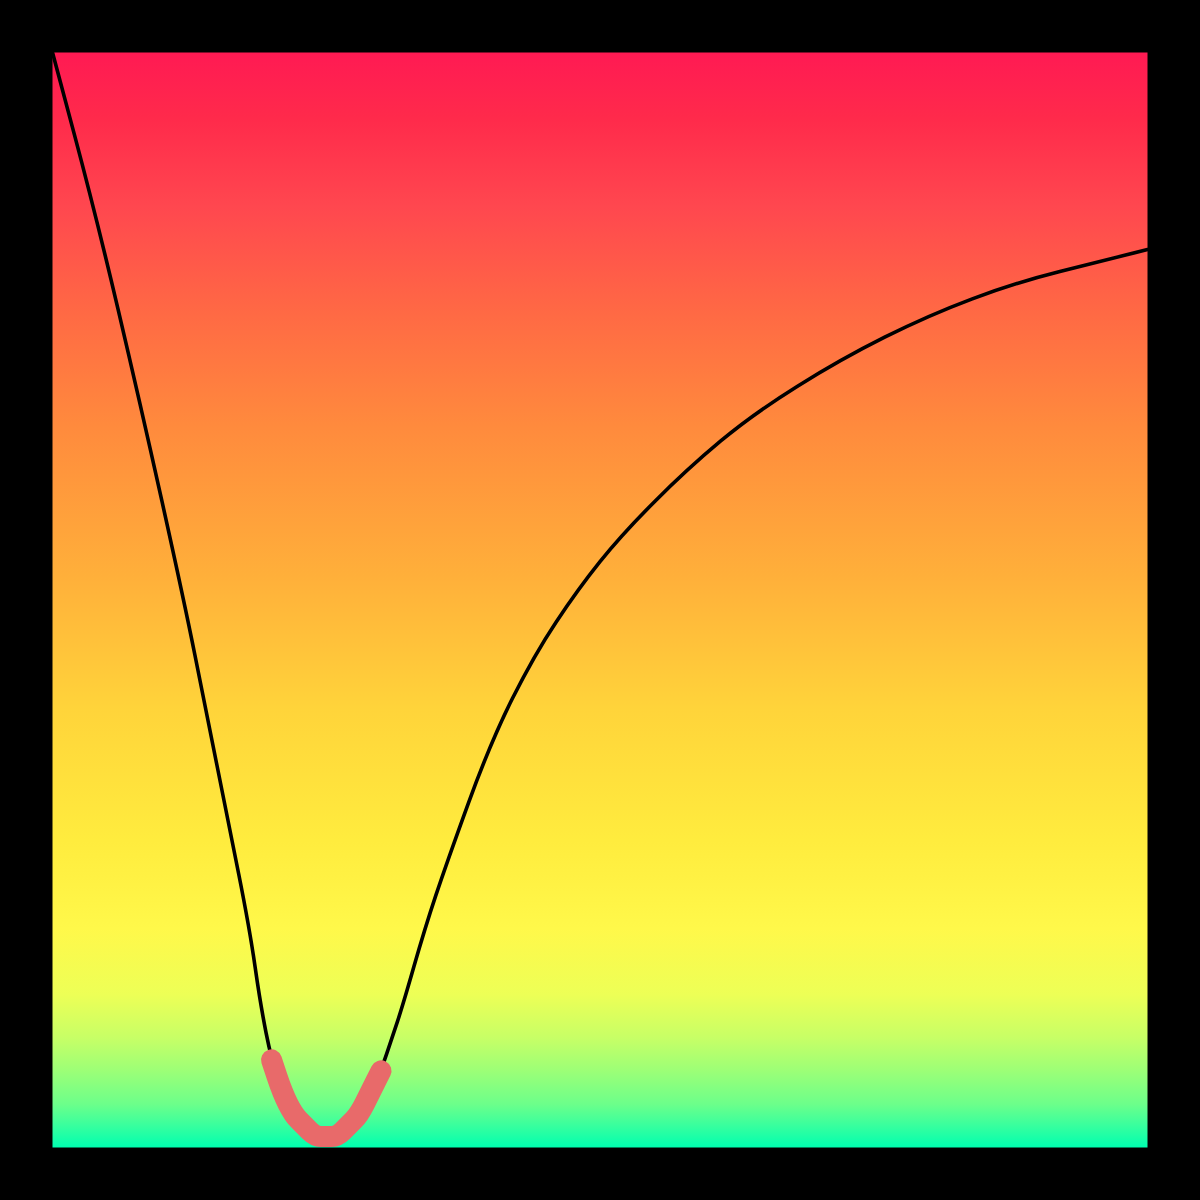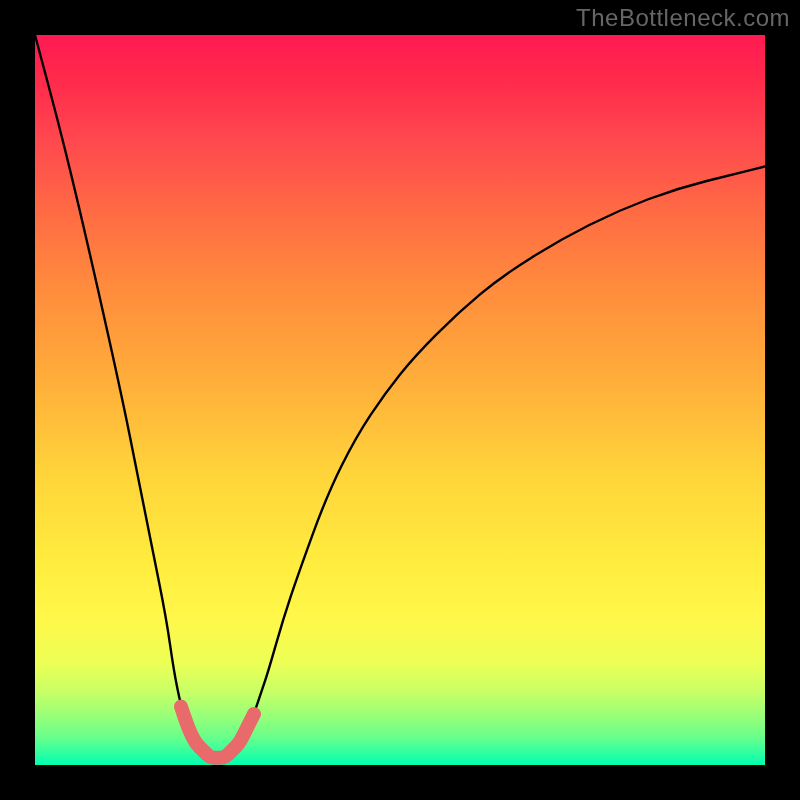--- a/index.html
+++ b/index.html
@@ -65,21 +65,20 @@
     top: 0;
     width: 730px;
     height: 730px;
     overflow: visible;
   }
 </style>
 </head>
 <body>
 
 <div class="frame">
-  <div class="watermark">TheBottleneck.com</div>
   <div class="plot-outer">
     <div class="plot-bg"></div>
     <svg class="curves" viewBox="0 0 730 730" preserveAspectRatio="none">
       <path id="curve-main" fill="none" stroke="#000000" stroke-width="2.4" stroke-linecap="round" stroke-linejoin="round" d="M 0 0 Q 0 0 14.6 54.75 Q 29.2 109.5 43.8 171.54999999999998 Q 58.4 233.59999999999997 73 299.29999999999995 Q 87.6 365 94.9 401.5 Q 102.2 438 109.5 474.5 Q 116.8 511 124.1 547.5 Q 131.4 584 135.05 609.55 Q 138.7 635.1 142.35 653.35 Q 146 671.6 149.64999999999998 682.55 Q 153.29999999999998 693.5 156.95 700.8 Q 160.6 708.1 164.25 711.75 Q 167.9 715.4 171.55 719.05 Q 175.2 722.7 178.85 722.7 Q 182.5 722.7 186.15 722.7 Q 189.8 722.7 193.45000000000002 719.05 Q 197.10000000000002 715.4 200.75 711.75 Q 204.4 708.1 208.05 700.8 Q 211.7 693.5 215.35 686.2 Q 219 678.9 222.65 667.95 Q 226.3 657 229.95 646.05 Q 233.6 635.1 240.9 609.55 Q 248.20000000000002 584 255.5 562.1 Q 262.8 540.2 277.4 500.05 Q 292 459.9 306.6 430.7 Q 321.2 401.5 335.79999999999995 379.6 Q 350.4 357.7 365 339.45 Q 379.6 321.2 401.5 299.29999999999995 Q 423.4 277.4 445.29999999999995 259.15 Q 467.2 240.89999999999998 496.4 222.64999999999998 Q 525.6 204.39999999999998 554.8 189.8 Q 584 175.20000000000005 613.2 164.25 Q 642.4 153.29999999999995 671.5999999999999 145.99999999999994 Q 700.8 138.69999999999993 715.4 135.05 L 730 131.4000000000001"></path>
       <path id="curve-hl" fill="none" stroke="#e86a6a" stroke-width="14" stroke-linecap="round" stroke-linejoin="round" d="M 146 671.6 Q 146 671.6 149.64999999999998 682.55 Q 153.29999999999998 693.5 156.95 700.8 Q 160.6 708.1 164.25 711.75 Q 167.9 715.4 171.55 719.05 Q 175.2 722.7 178.85 722.7 Q 182.5 722.7 186.15 722.7 Q 189.8 722.7 193.45000000000002 719.05 Q 197.10000000000002 715.4 200.75 711.75 Q 204.4 708.1 208.05 700.8 Q 211.7 693.5 215.35 686.2 L 219 678.9"></path>
     </svg>
   </div>
 </div>
 
 </body></html>

